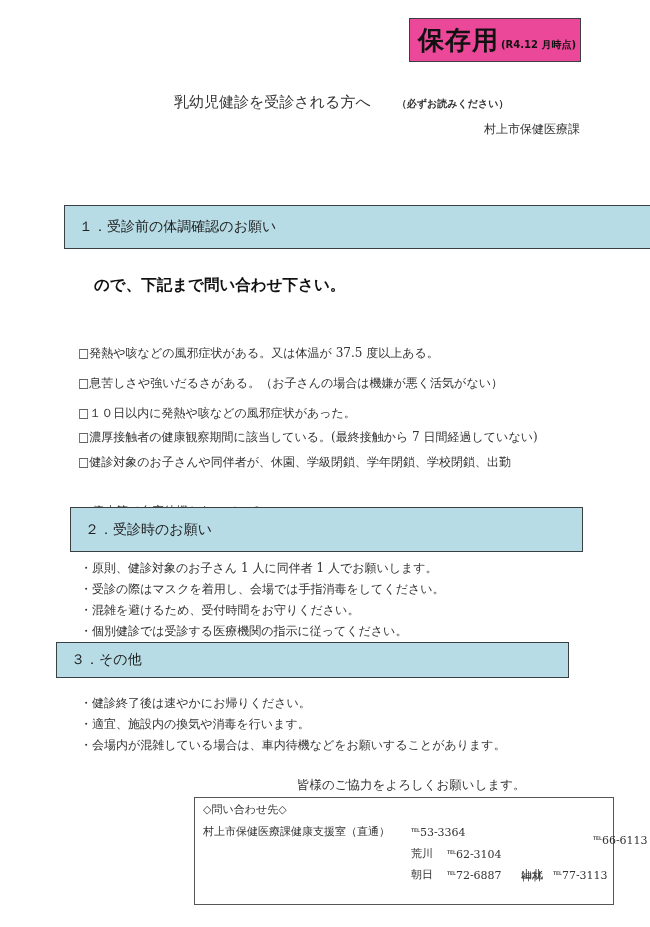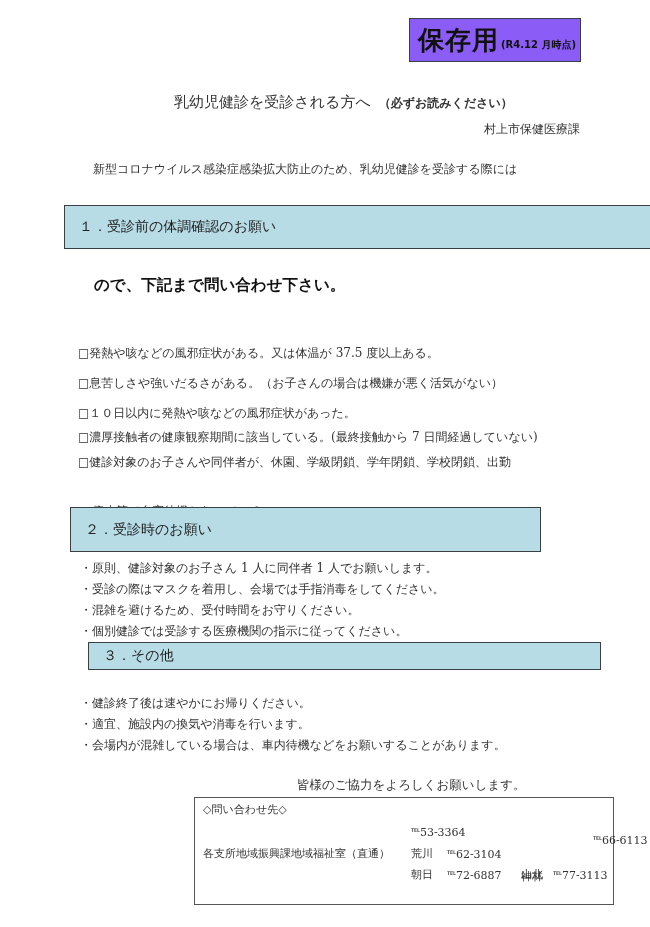--- a/index.html
+++ b/index.html
@@ -4,29 +4,29 @@
 <style>
   html, body { margin: 0; padding: 0; }
   body {
     width: 650px; height: 927px; position: relative; overflow: hidden;
     background: #ffffff; color: #222;
     font-family: "DejaVu Serif", "Liberation Serif", serif;
   }
   .abs { position: absolute; }
   .stamp {
     left: 409px; top: 18px; width: 172px; height: 44px;
-    background: #8b5cf6; border: 1px solid #3a3f44;
+    background: #ec4899; border: 1px solid #3a3f44;
     box-sizing: border-box; display: flex; align-items: flex-end;
     padding: 0 0 6px 8px;
     font-family: "DejaVu Sans", "Liberation Sans", sans-serif;
   }
   .stamp .big { font-size: 26px; font-weight: bold; color: #111; line-height: 30px; letter-spacing: 1px; }
   .stamp .small { font-size: 10px; font-weight: bold; color: #111; margin-left: 2px; margin-bottom: 3px; }
   .title { left: 174px; top: 93px; font-size: 15px; color: #333; white-space: nowrap; }
-  .title .note { font-size: 12px; font-weight: bold; margin-left: 8px; font-family: "DejaVu Sans", sans-serif; text-align: center; }
+  .title .note { font-size: 10px; font-weight: bold; margin-left: 26px; font-family: "DejaVu Sans", sans-serif; text-align: center; }
   .dept { left: 484px; top: 121px; font-size: 12px; color: #333; }
   .intro { left: 93px; top: 159px; font-size: 12px; line-height: 20px; color: #333; }
   .sec-head {
     background: #b7dce6; border: 1px solid #3a3f44; box-sizing: border-box;
     font-size: 14px; color: #222; padding-left: 14px; display: flex; align-items: center;
     font-family: "DejaVu Sans", "Liberation Sans", sans-serif;
   }
   .notice {
     left: 76px; top: 262px; font-size: 15.5px; font-weight: bold; color: #111;
     font-family: "DejaVu Sans", "Liberation Sans", sans-serif; line-height: 46px;
@@ -52,59 +52,58 @@
   <span class="small">(R4.12 月時点)</span>
 </div>
 
 <div class="abs title">
   <span>乳幼児健診を受診される方へ</span><span class="note">（必ずお読みください）</span>
 </div>
 
 <div class="abs dept">村上市保健医療課</div>
 
 <div class="abs intro">
-  <div>新型コロナウイルス感染症感染拡大防止のため、乳幼児健診を受診する際には</div>
 </div>
 
 <div class="abs sec-head" style="left:64px;top:205px;width:620px;height:44px;">１．受診前の体調確認のお願い</div>
 
 <div class="abs notice">
   <div class="line2">ので、下記まで問い合わせ下さい。</div>
 </div>
 
 <div class="abs checks" style="top:0;">
   <div class="check-item" style="top:345px;">□発熱や咳などの風邪症状がある。又は体温が 37.5 度以上ある。</div>
   <div class="check-item" style="top:375px;">□息苦しさや強いだるさがある。（お子さんの場合は機嫌が悪く活気がない）</div>
   <div class="check-item" style="top:405px;">□１０日以内に発熱や咳などの風邪症状があった。</div>
   <div class="check-item" style="top:429px;">□濃厚接触者の健康観察期間に該当している。(最終接触から 7 日間経過していない)</div>
   <div class="check-item" style="top:454px;">□健診対象のお子さんや同伴者が、休園、学級閉鎖、学年閉鎖、学校閉鎖、出勤</div>
   <div class="check-item" style="top:484px;left:14px;margin-top:19px;">停止等で自宅待機となっている。</div>
 </div>
 
-<div class="abs sec-head" style="left:70px;top:507px;width:471px;height:45px;">２．受診時のお願い</div>
+<div class="abs sec-head" style="left:70px;top:507px;width:513px;height:45px;">２．受診時のお願い</div>
 <div class="abs bullets" style="left:80px;top:0;">
   <div class="bullet-item" style="top:560px;">・原則、健診対象のお子さん 1 人に同伴者 1 人でお願いします。</div>
   <div class="bullet-item" style="top:581px;">・受診の際はマスクを着用し、会場では手指消毒をしてください。</div>
   <div class="bullet-item" style="top:602px;text-align:right;">・混雑を避けるため、受付時間をお守りください。</div>
   <div class="bullet-item" style="top:623px;">・個別健診では受診する医療機関の指示に従ってください。</div>
 </div>
 
-<div class="abs sec-head" style="left:88px;top:642px;width:513px;height:28px;">３．その他</div>
+<div class="abs sec-head" style="left:56px;top:642px;width:513px;height:36px;">３．その他</div>
 <div class="abs bullets" style="left:80px;top:0;">
   <div class="bullet-item" style="top:695px;">・健診終了後は速やかにお帰りください。</div>
   <div class="bullet-item" style="top:716px;">・適宜、施設内の換気や消毒を行います。</div>
   <div class="bullet-item" style="top:737px;">・会場内が混雑している場合は、車内待機などをお願いすることがあります。</div>
 </div>
 
 <div class="abs thanks">皆様のご協力をよろしくお願いします。</div>
 
 <div class="abs contact">
   <div class="row" style="left:8px;top:4px;">◇問い合わせ先◇</div>
+  <div class="row" style="left:8px;top:26px;">村上市保健医療課健康支援室（直通）</div>
   <div class="row" style="left:216px;top:26px;">℡53-3364</div>
-  <div class="row" style="left:8px;top:48px;">各支所地域振興課地域福祉室（直通）</div>
   <div class="row" style="left:216px;top:48px;">荒川</div>
   <div class="row" style="left:252px;top:48px;">℡62-3104</div>
   <div class="row" style="left:326px;top:48px;margin-top:23px;">神林</div>
   <div class="row" style="left:358px;top:34px;margin-left:40px;">℡66-6113</div>
   <div class="row" style="left:216px;top:69px;">朝日</div>
   <div class="row" style="left:252px;top:69px;">℡72-6887</div>
   <div class="row" style="left:326px;top:69px;">山北</div>
   <div class="row" style="left:358px;top:69px;">℡77-3113</div>
 </div>
 

